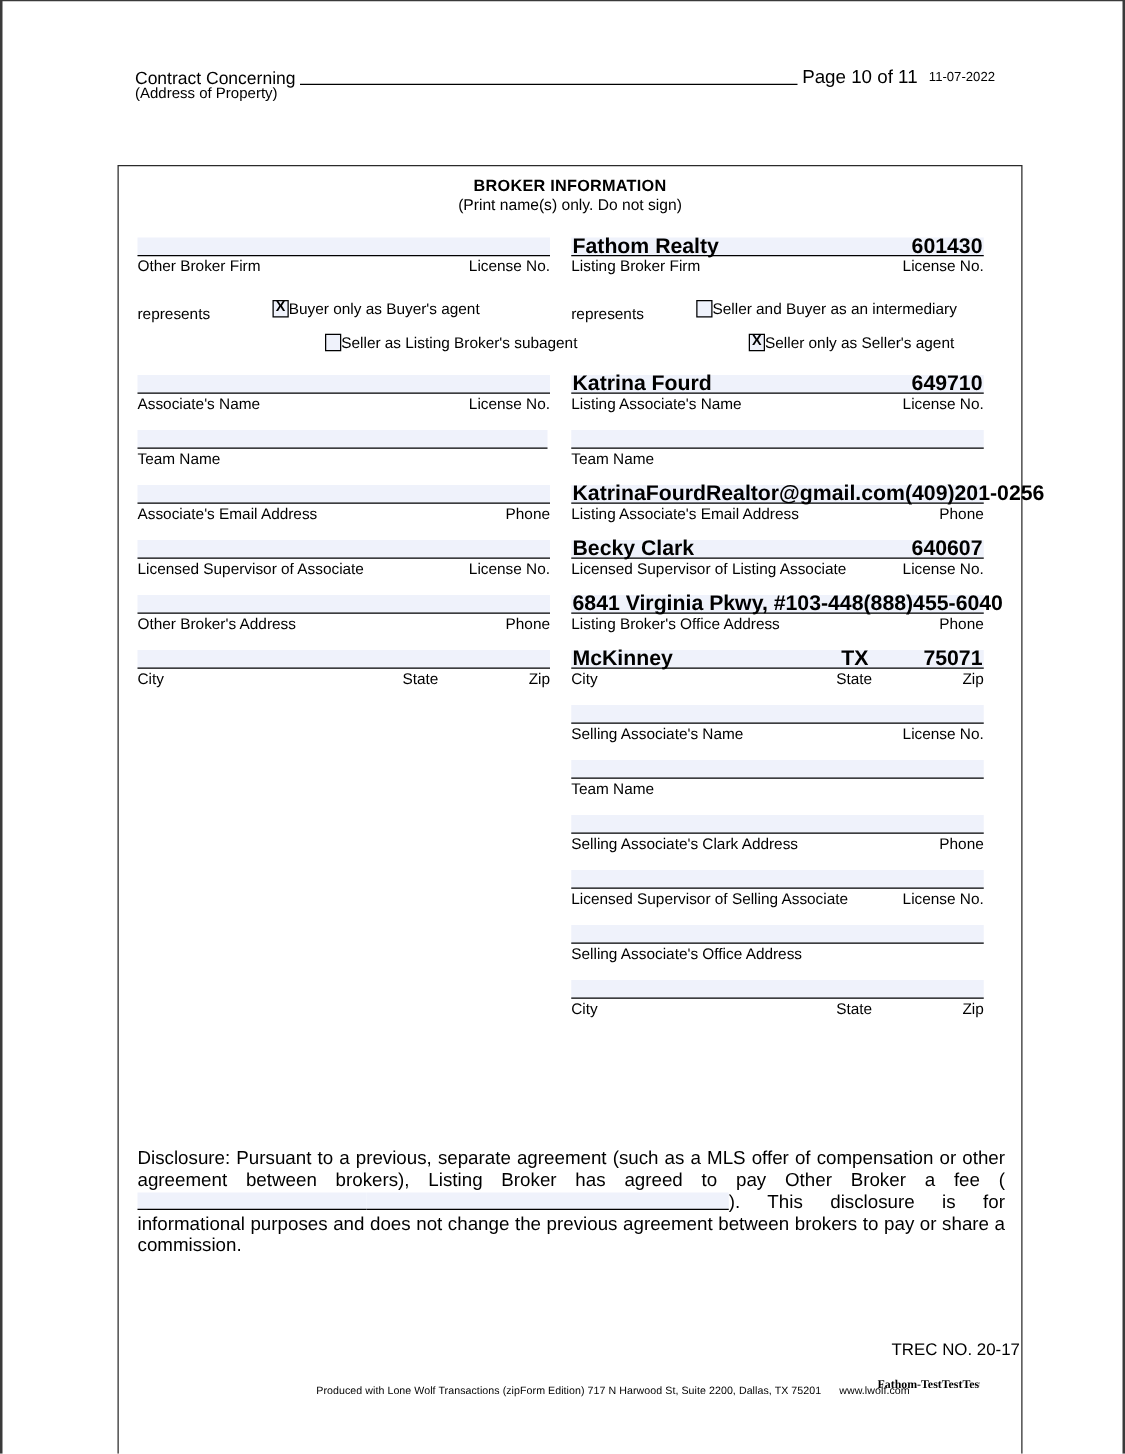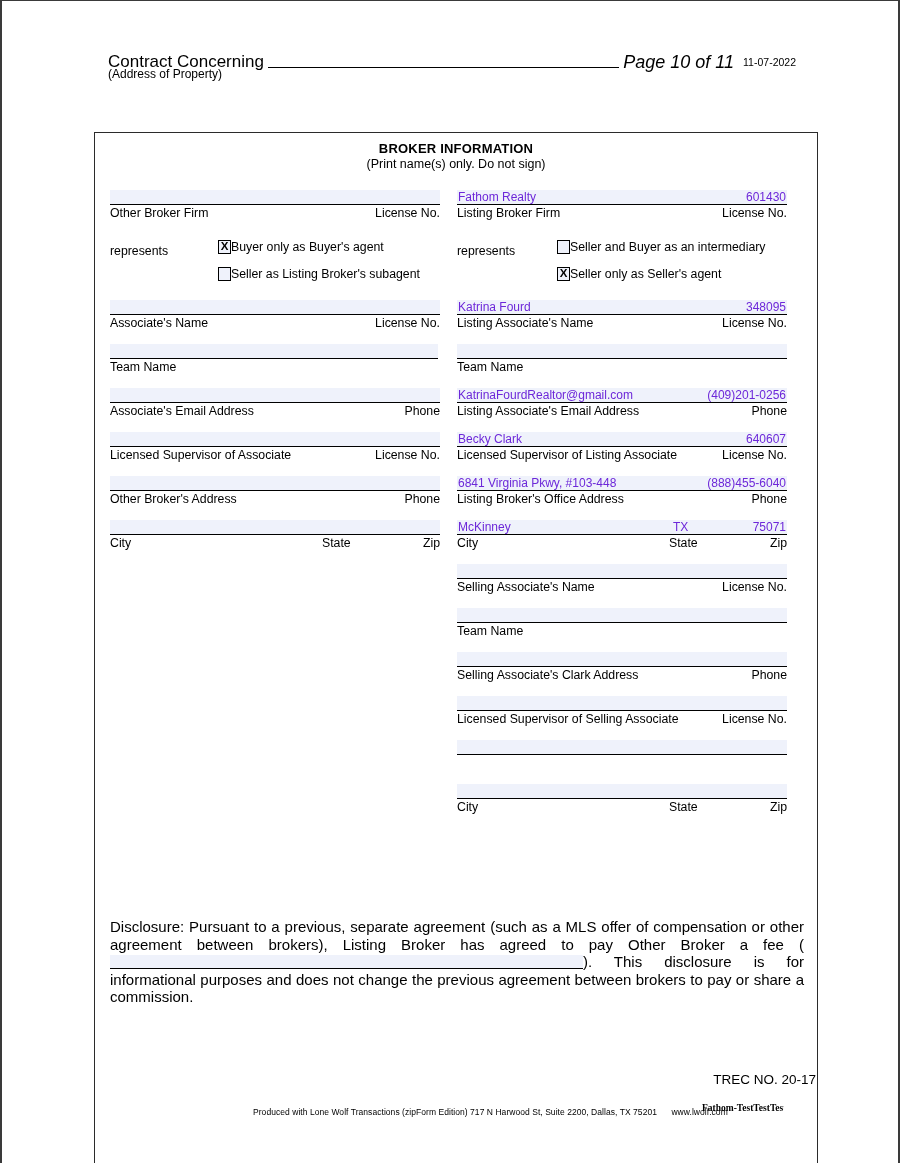--- a/index.html
+++ b/index.html
@@ -30,35 +30,34 @@
     top: 50px;
     width: 688px;
     height: 30px;
   }
   .dh-row {
     display: flex;
     align-items: flex-end;
     height: 18px;
   }
   .dh-label {
-    font-size: 17px;
+    font-size: 14px;
     white-space: nowrap;
     line-height: 14px;
   }
   .dh-rule {
     flex: 1;
     border-bottom: 1.6px solid #000;
     height: 13px;
     margin: 0 4px 1px 4px;
   }
   .dh-page {
-    font-size: 18px;
+    font-size: 15px;
     white-space: nowrap;
     line-height: 14px;
-    font-style: italic;
   }
   .dh-date {
     font-size: 10.5px;
     white-space: nowrap;
     line-height: 14px;
     margin-left: 9px;
   }
   .dh-sub {
     position: absolute;
     left: 0;
@@ -118,23 +117,23 @@
     height: 15px;
     border-bottom: 1.5px solid #000;
     background: #eff2fb;
     display: flex;
     align-items: center;
     box-sizing: border-box;
     padding: 0 1px;
   }
   .fline.short { width: 328px; }
   .fval {
-    font-size: 12px;
-    font-weight: normal;
-    color: #6d28d9;
+    font-size: 17px;
+    font-weight: bold;
+    color: #000000;
     line-height: 14px;
     white-space: nowrap;
   }
   .fval.right { margin-left: auto; }
   .fval.mid {
     position: absolute;
     left: 216px;
   }
   .flabels {
     display: flex;
@@ -162,21 +161,21 @@
     top: 4px;
     font-size: 12.3px;
   }
   .rep-opt {
     position: absolute;
     left: 108px;
     display: flex;
     align-items: center;
   }
   .rep-opt.o1 { top: 0px; }
-  .rep-opt.o2 { top: 27px; }
+  .rep-opt.o2 { top: 27px; margin-left: 42px; }
   .col-right .rep-opt { left: 100px; }
   .chk {
     width: 13px;
     height: 14px;
     border: 1.6px solid #000;
     background: #eff2fb;
     box-sizing: border-box;
     font-size: 11.5px;
     font-weight: bold;
     line-height: 11px;
@@ -377,21 +376,21 @@
           </div>
           <div class="rep-opt o2">
             <span class="chk">X</span>
             <span class="rep-text">Seller only as Seller's agent</span>
           </div>
         </div>
 
         <div class="field">
           <div class="fline">
             <span class="fval">Katrina Fourd</span>
-            <span class="fval right">348095</span>
+            <span class="fval right">649710</span>
           </div>
           <div class="flabels">
             <span class="lbl">Listing Associate's Name</span>
             <span class="lbl">License No.</span>
           </div>
         </div>
 
         <div class="field">
           <div class="fline">
             <span class="fval"></span>
@@ -486,20 +485,23 @@
           <div class="flabels">
             <span class="lbl">Licensed Supervisor of Selling Associate</span>
             <span class="lbl">License No.</span>
           </div>
         </div>
 
         <div class="field">
           <div class="fline">
             <span class="fval"></span>
           </div>
+          <div class="flabels">
+            <span class="lbl">Selling Associate's Office Address</span>
+          </div>
         </div>
 
         <div class="field">
           <div class="fline">
             <span class="fval"></span>
             <span class="fval mid"></span>
             <span class="fval right"></span>
           </div>
           <div class="flabels three">
             <span class="lbl">City</span>

